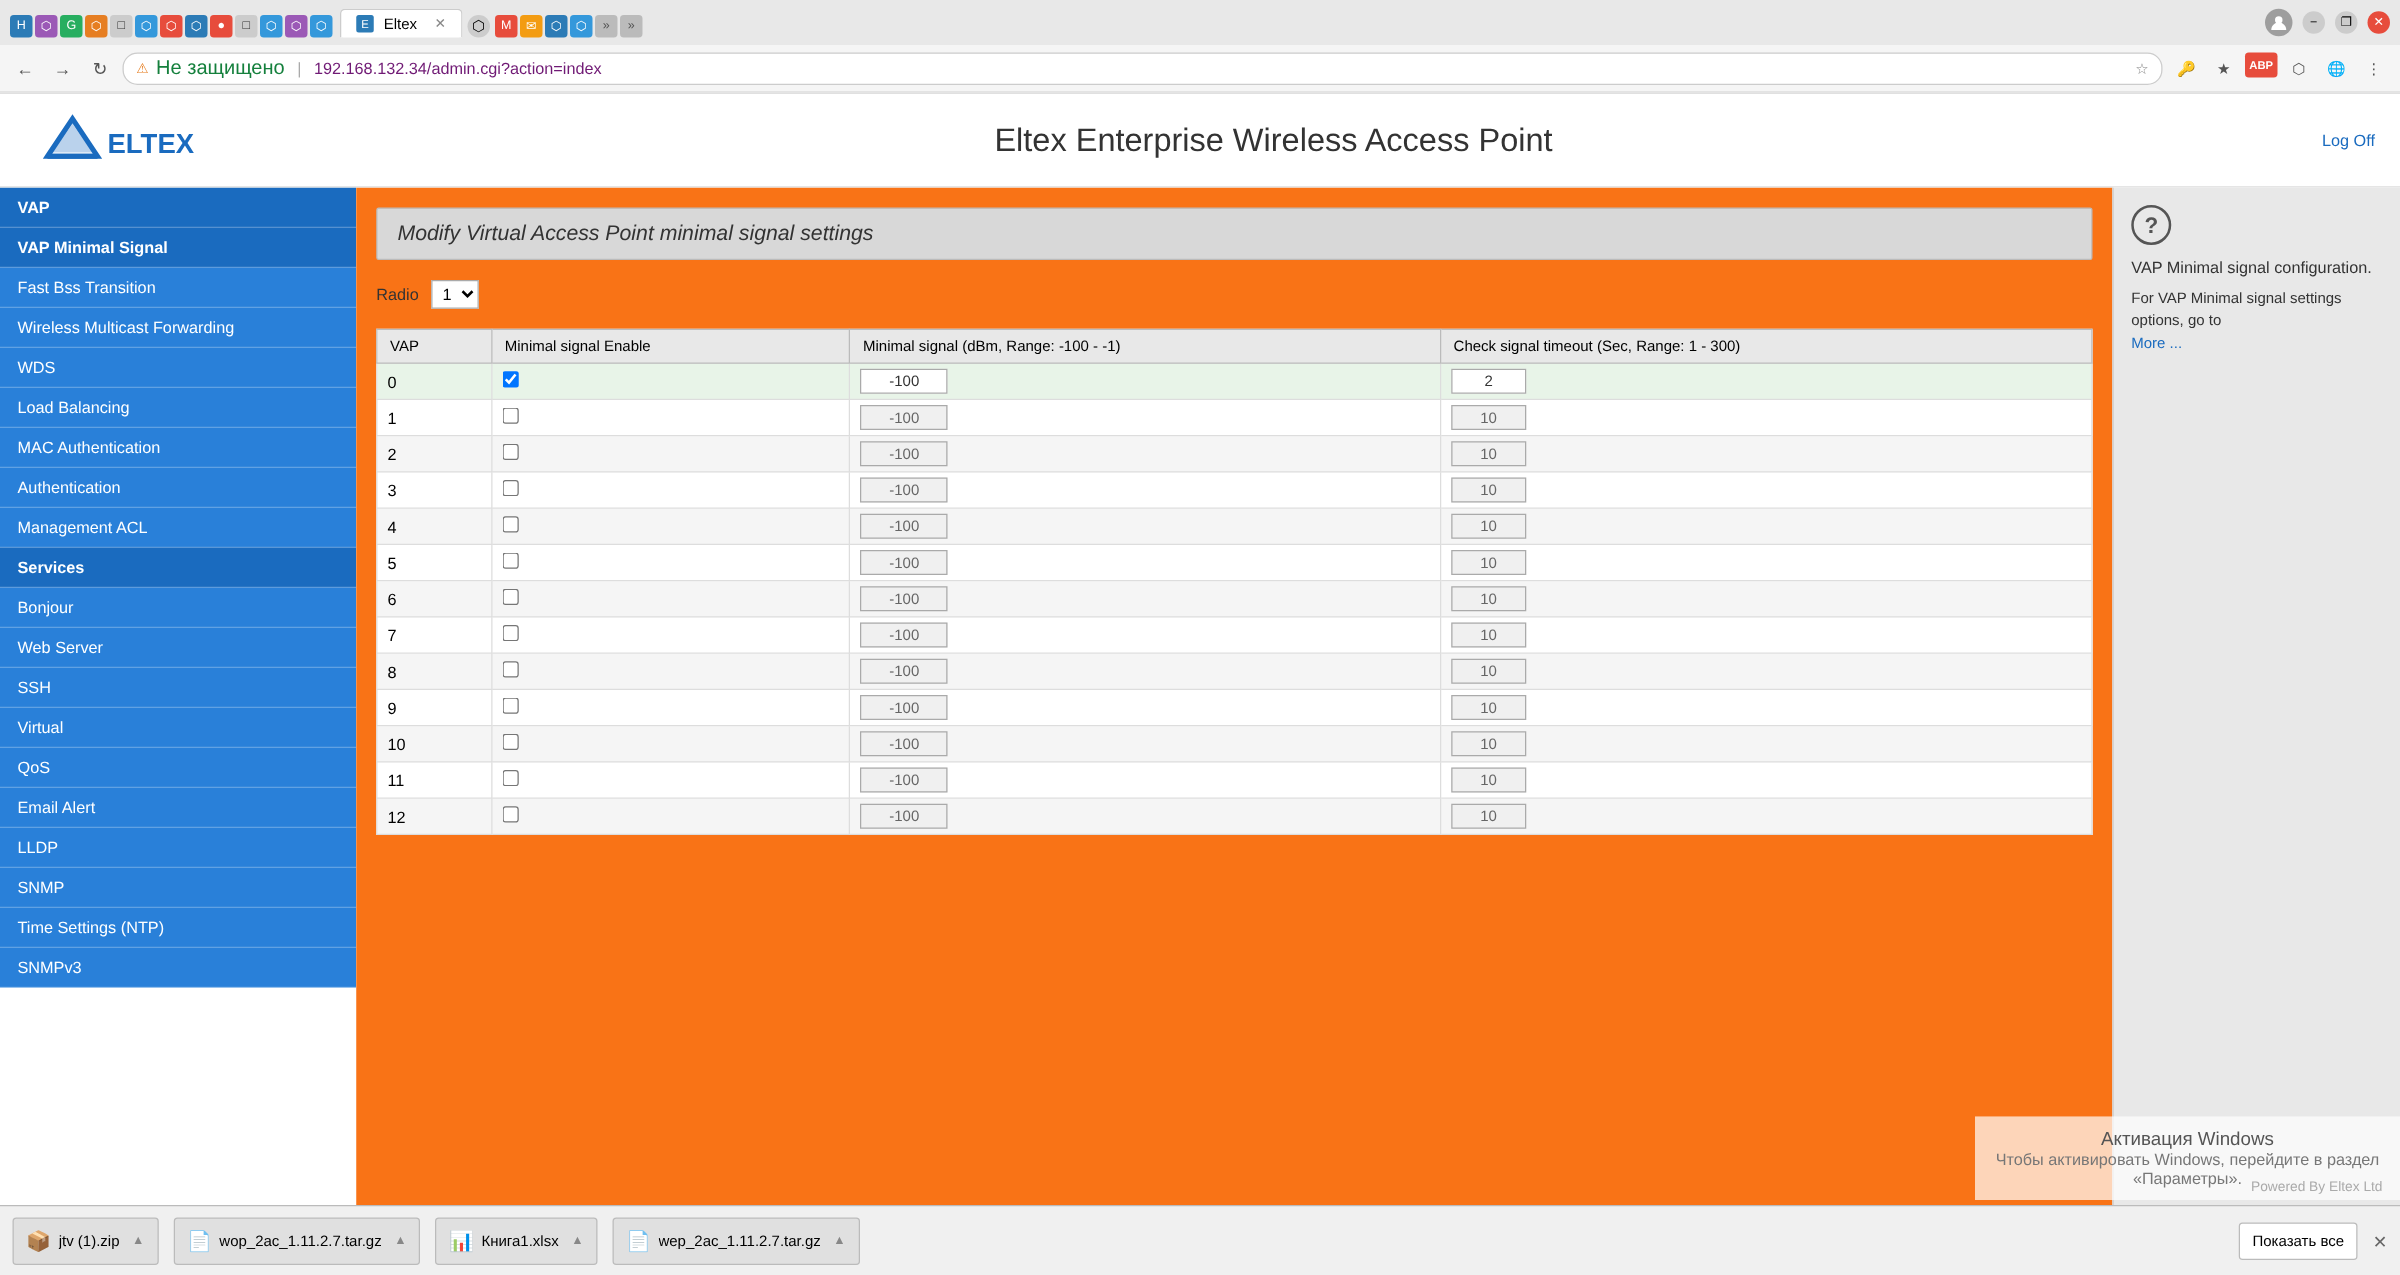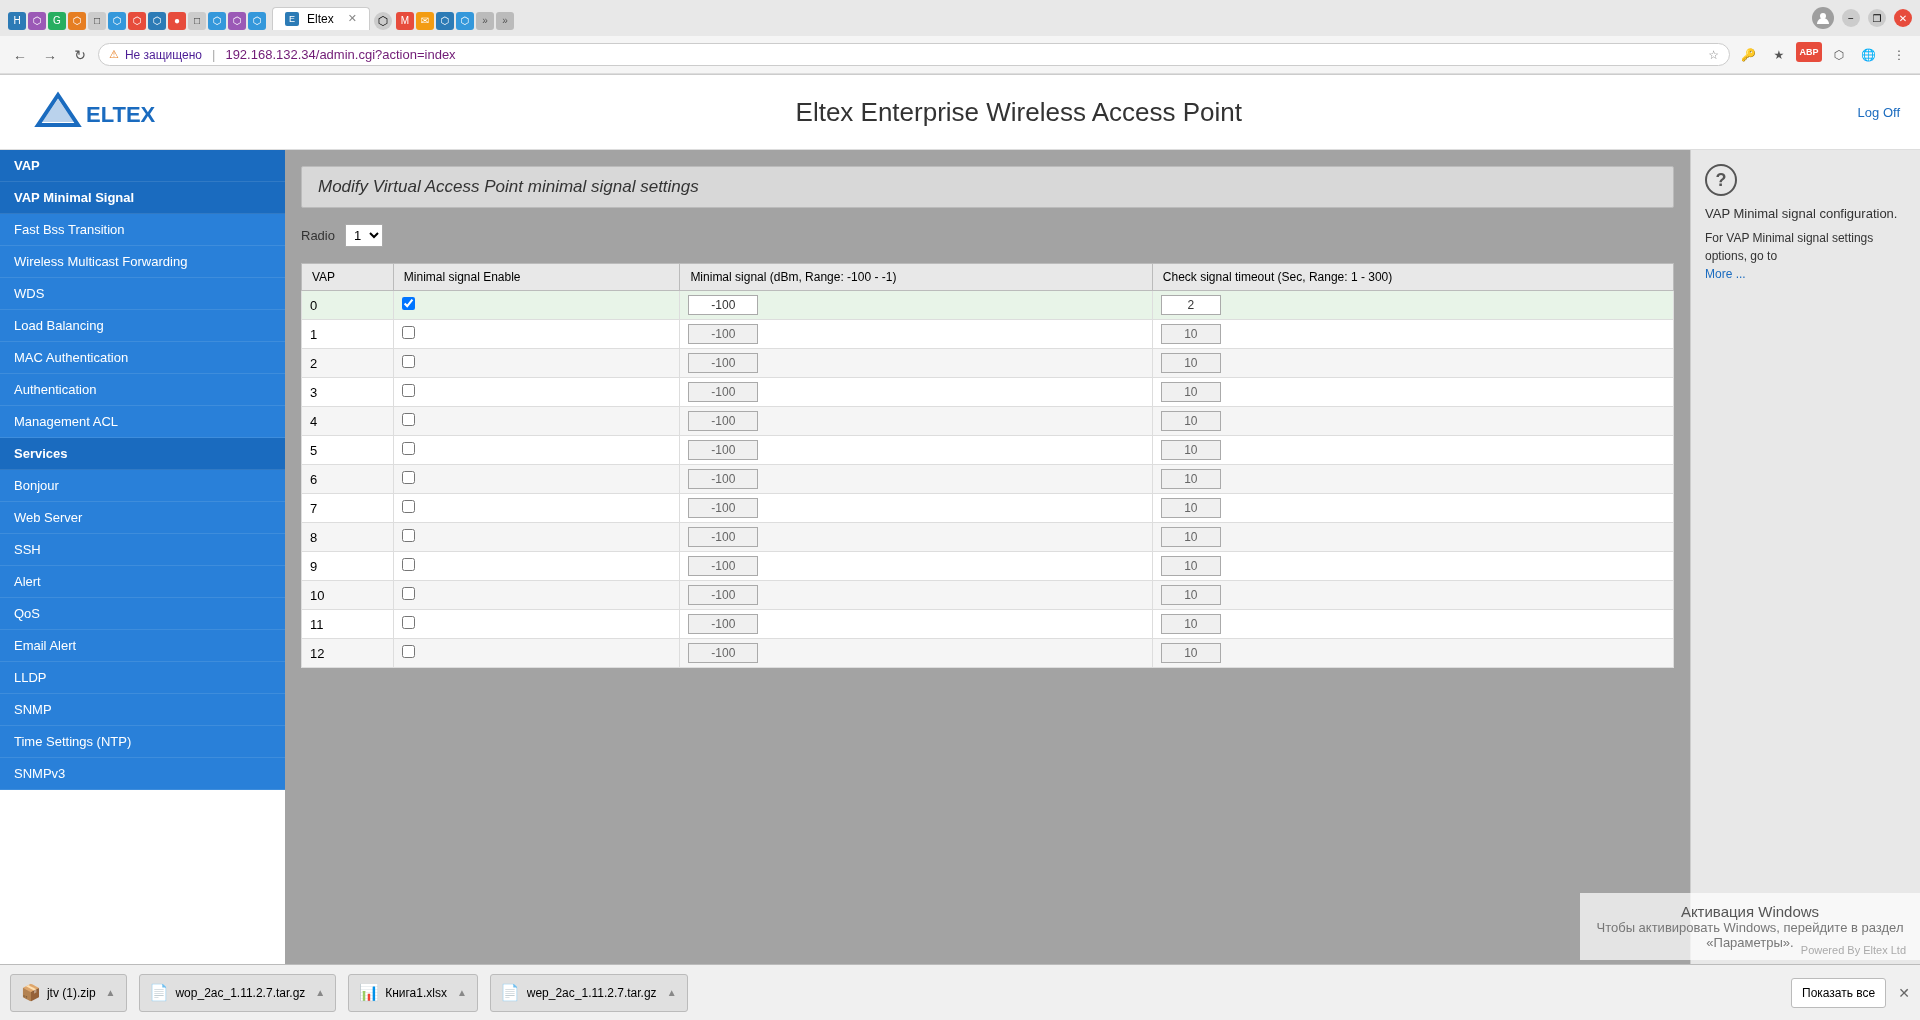--- a/index.html
+++ b/index.html
@@ -60,21 +60,21 @@
       background: #1a6bbf; color: white; font-weight: bold;
     }
     .sidebar-item.sub-item {
       background: #2980d9; color: white;
     }
     .sidebar-item.active {
       background: #1a6bbf; color: white; font-weight: bold;
     }
 
     
-    .content { flex: 1; padding: 16px; overflow-y: auto; background: #a3a3a3; }
+    .content { flex: 1; padding: 16px; overflow-y: auto; background: #f97316; }
     .content-header {
       background: #d8d8d8; border: 1px solid #bbb; padding: 10px 16px;
       margin-bottom: 16px; font-size: 17px; font-style: italic; color: #333;
       border-radius: 2px;
     }
 
     .radio-row { display: flex; align-items: center; gap: 10px; margin-bottom: 16px; }
     .radio-label { font-size: 13px; color: #333; }
     .radio-select {
       border: 1px solid #aaa; padding: 2px 4px; font-size: 13px;
@@ -203,21 +203,21 @@
       <div class="win-ctrl max">❐</div>
       <div class="win-ctrl close">✕</div>
     </div>
   </div>
   <div class="browser-toolbar">
     <button class="nav-btn">←</button>
     <button class="nav-btn">→</button>
     <button class="nav-btn">↻</button>
     <div class="address-bar-container">
       <span class="lock-icon">⚠</span>
-      <span style="font-size:12px;color:#4c1d95;margin-right:4px;">Не защищено</span>
+      <span style="font-size:16px;color:#15803d;margin-right:4px;">Не защищено</span>
       <span style="color:#aaa;margin-right:4px;">|</span>
       <span class="address-text">192.168.132.34/admin.cgi?action=index</span>
       <span style="font-size:12px;color:#888;cursor:pointer;">☆</span>
     </div>
     <div class="toolbar-actions">
       <button class="toolbar-btn">🔑</button>
       <button class="toolbar-btn">★</button>
       <div class="abp-btn">ABP</div>
       <button class="toolbar-btn">⬡</button>
       <button class="toolbar-btn">🌐</button>
@@ -254,21 +254,21 @@
           <div class="sidebar-item sub-item">Wireless Multicast Forwarding</div>
           <div class="sidebar-item sub-item">WDS</div>
           <div class="sidebar-item sub-item">Load Balancing</div>
           <div class="sidebar-item sub-item">MAC Authentication</div>
           <div class="sidebar-item sub-item">Authentication</div>
           <div class="sidebar-item sub-item">Management ACL</div>
           <div class="sidebar-item category">Services</div>
           <div class="sidebar-item sub-item">Bonjour</div>
           <div class="sidebar-item sub-item">Web Server</div>
           <div class="sidebar-item sub-item">SSH</div>
-          <div class="sidebar-item sub-item">Alert</div>
+          <div class="sidebar-item sub-item">Virtual</div>
           <div class="sidebar-item sub-item">QoS</div>
           <div class="sidebar-item sub-item">Email Alert</div>
           <div class="sidebar-item sub-item">LLDP</div>
           <div class="sidebar-item sub-item">SNMP</div>
           <div class="sidebar-item sub-item">Time Settings (NTP)</div>
           <div class="sidebar-item sub-item">SNMPv3</div>
         </div>
     </div>
 
     <div class="content">

